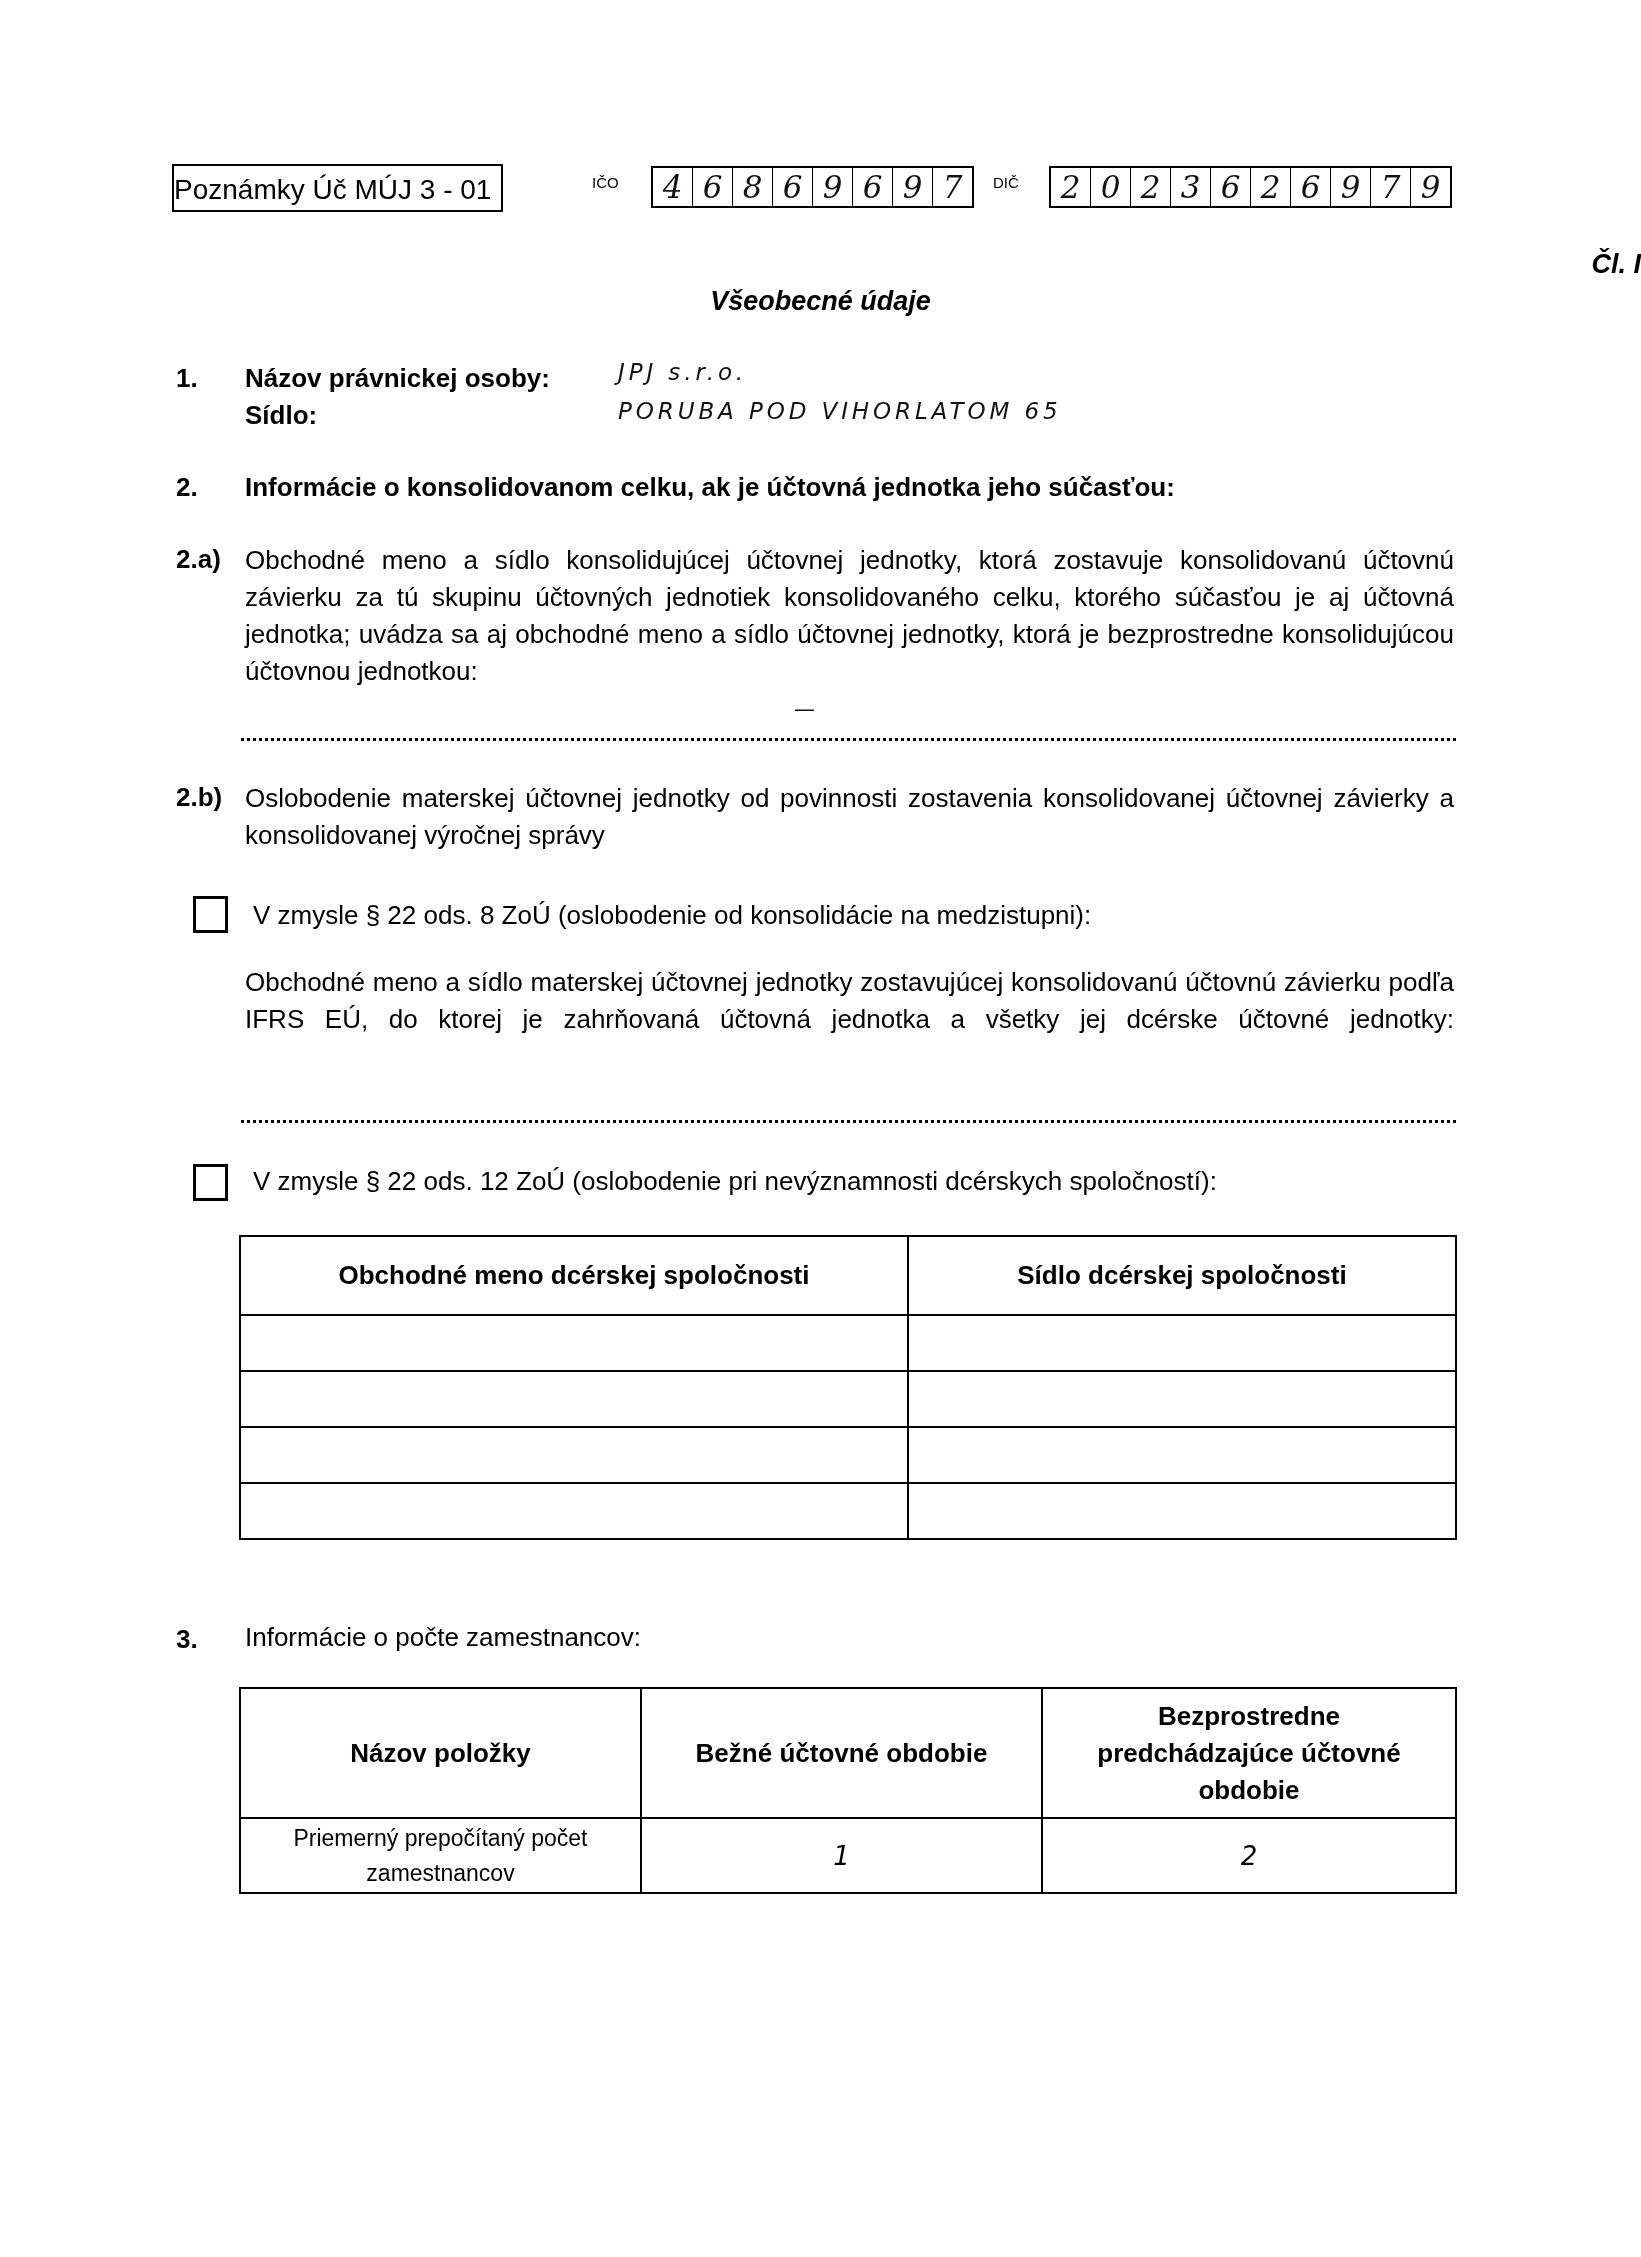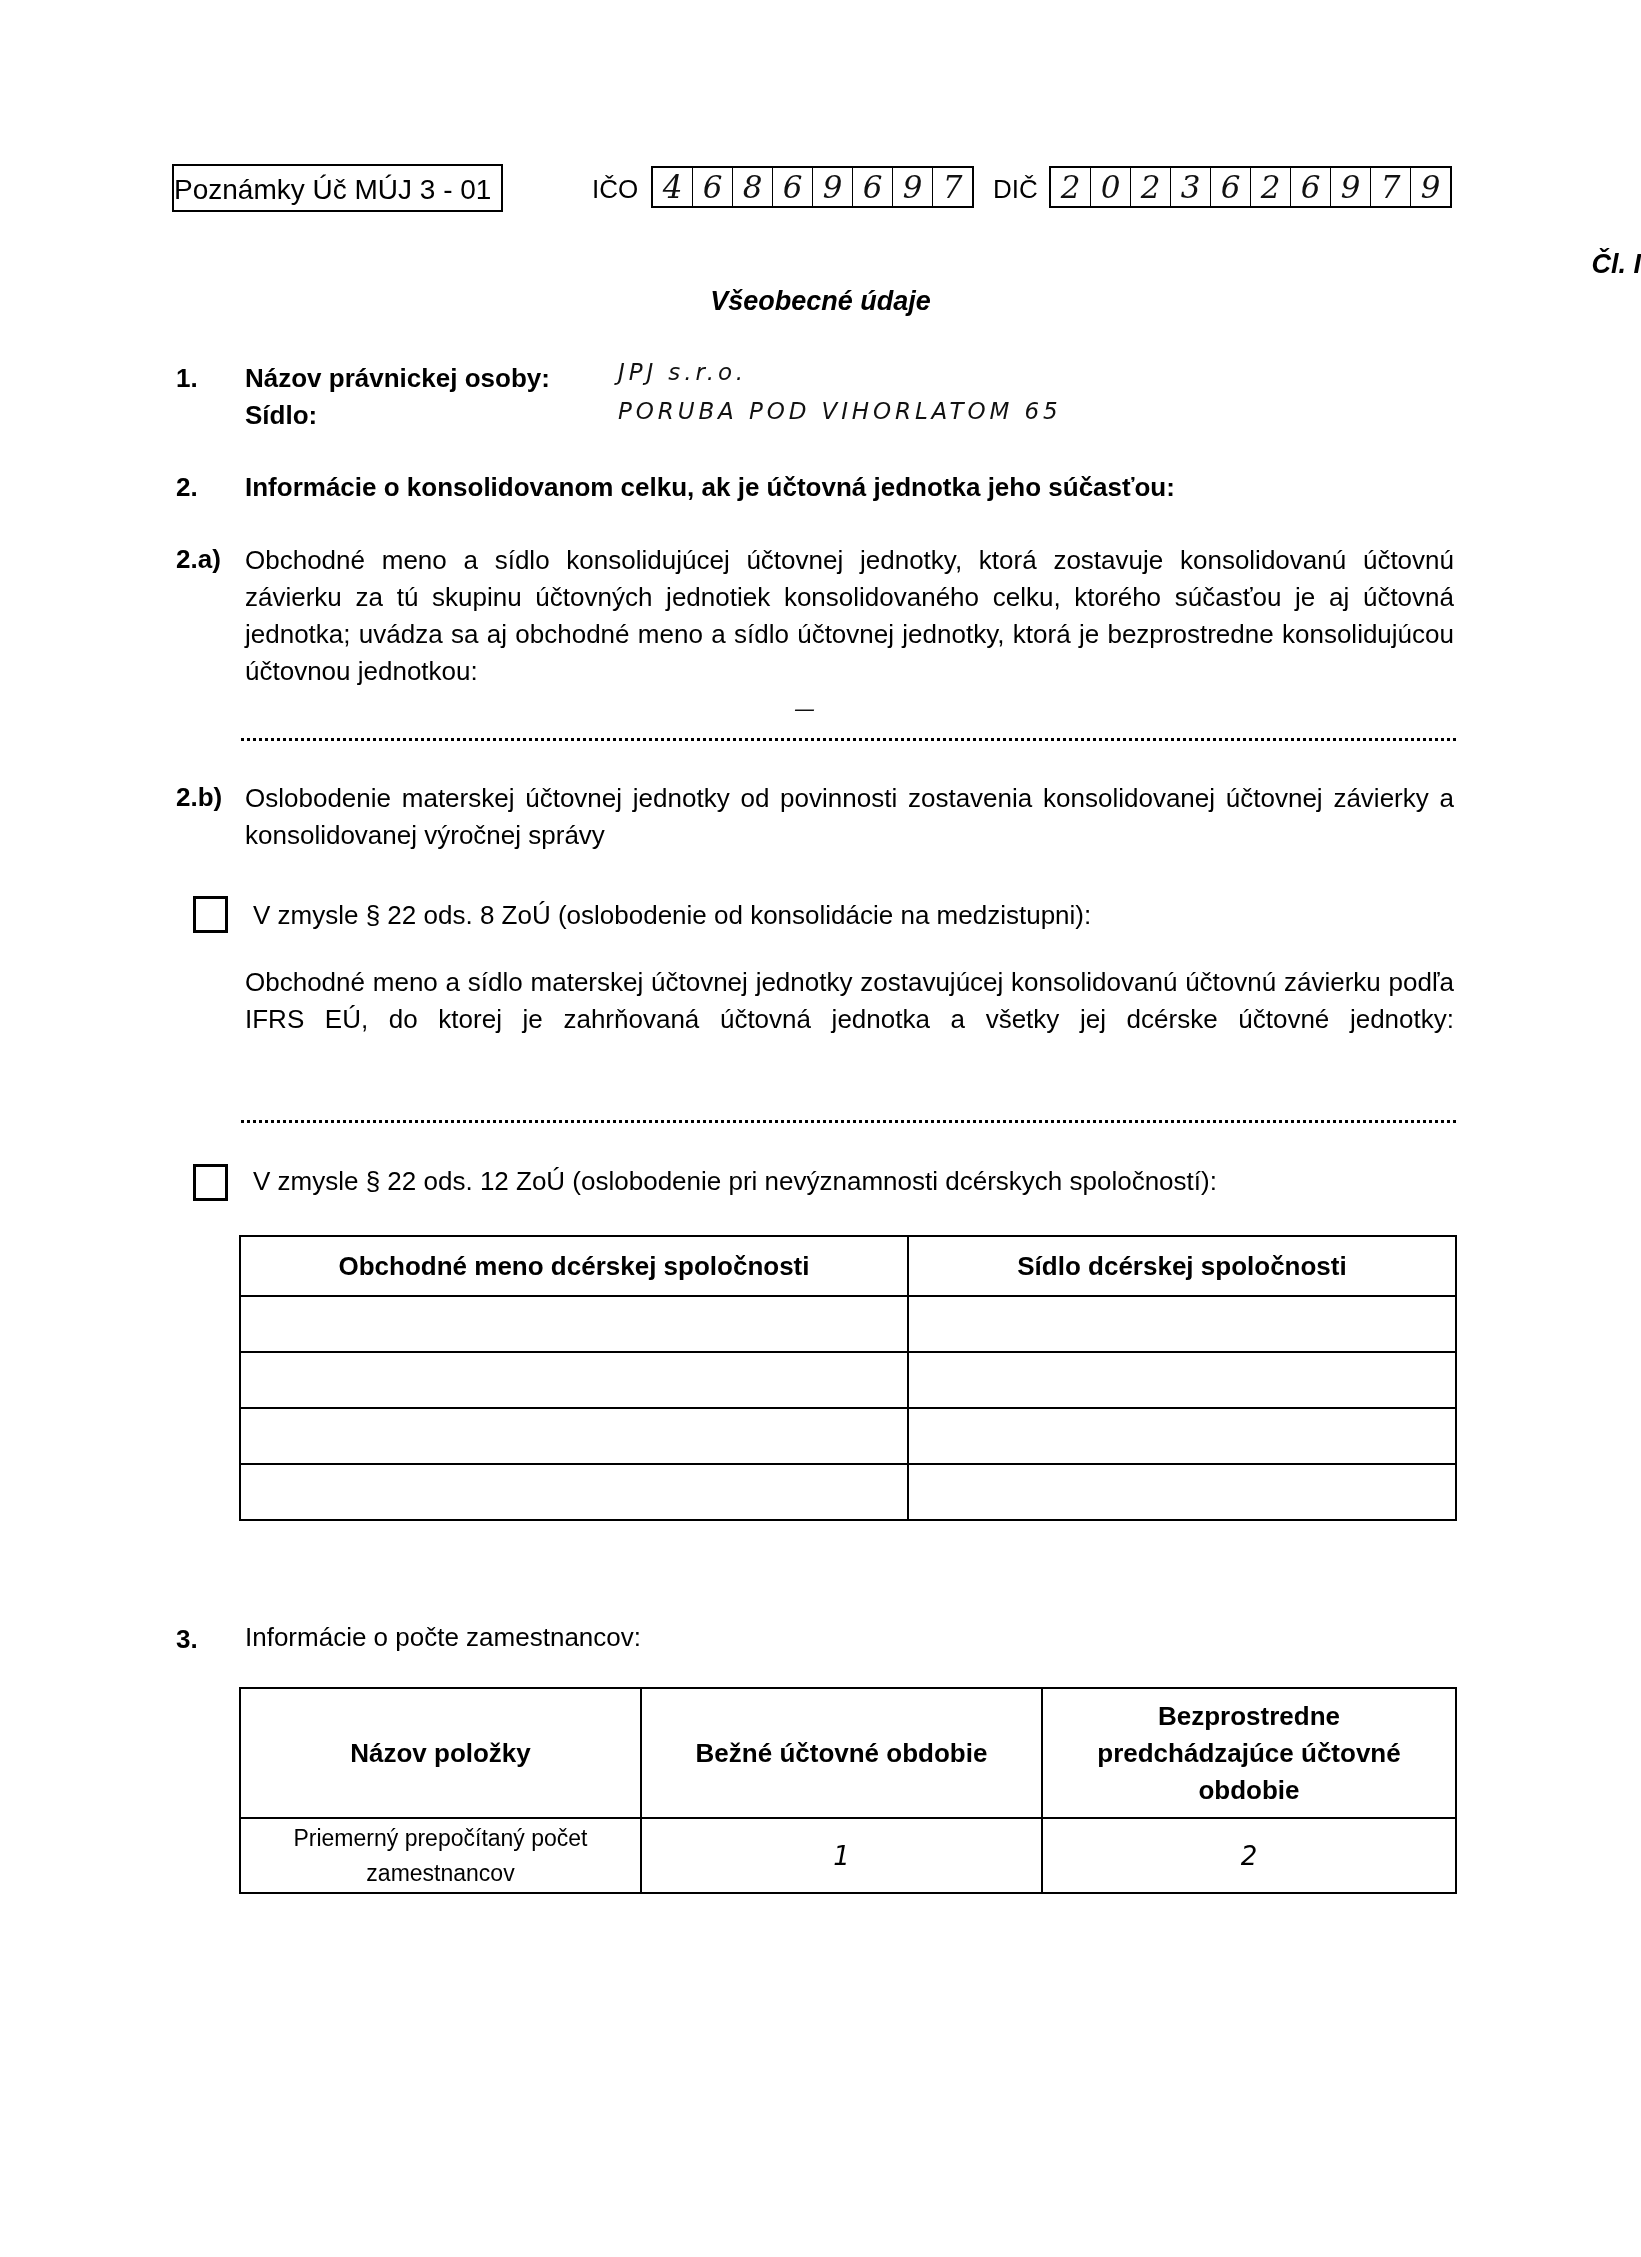--- a/index.html
+++ b/index.html
@@ -1,21 +1,21 @@
 <!DOCTYPE html>
 <html><head>
 <meta charset="utf-8">
 <style>
   html, body { margin:0; padding:0; background:#ffffff; }
   body { width:1641px; height:2257px; position:relative; overflow:hidden;
          font-family:"Liberation Sans", sans-serif; color:#000; }
   .abs { position:absolute; }
   .form-id-box { left:172px; top:164px; width:331px; height:48px; border:2.9px solid #000;
          font-size:28px; line-height:48px; padding-left:0; box-sizing:border-box; }
-  .code-label { font-size:26px; top:174px; }
+  .code-label { font-size:15px; top:174px; }
   .code-boxes { display:flex; border:2.9px solid #000; height:42px; top:166px; box-sizing:border-box; }
   .code-box { width:39px; border-right:1.9px solid #000; font-family:"DejaVu Serif", serif; font-style:italic;
          font-size:31px; line-height:39px; text-align:center; color:#111; }
   .code-box:last-child { border-right:none; }
   .center-title { left:0; width:1641px; text-align:center; font-weight:bold; font-style:italic; font-size:27px; }
   .num { font-weight:bold; font-size:26px; left:176px; }
   .txt { font-size:26px; }
   .bold { font-weight:bold; }
   .hand { font-family:"DejaVu Sans", sans-serif; font-style:italic; font-size:23px; letter-spacing:3.9px; color:#111; }
   .para { left:245px; width:1209px; font-size:26px; line-height:37px; text-align:justify; }
@@ -82,21 +82,21 @@
 <div class="abs checkbox" style="left:193px; top:896px;"></div>
 <div class="abs txt" style="left:253px; top:900px;">V zmysle § 22 ods. 8 ZoÚ (oslobodenie od konsolidácie na medzistupni):</div>
 <div class="abs para last-justify" style="top:964px;">Obchodné meno a sídlo materskej účtovnej jednotky zostavujúcej konsolidovanú účtovnú závierku podľa IFRS EÚ, do ktorej je zahrňovaná účtovná jednotka a všetky jej dcérske účtovné jednotky:</div>
 <div class="abs dotted" style="top:1120px;"></div>
 
 <div class="abs checkbox" style="left:193px; top:1164px;"></div>
 <div class="abs txt" style="left:253px; top:1166px;">V zmysle § 22 ods. 12  ZoÚ (oslobodenie pri nevýznamnosti dcérskych spoločností):</div>
 
 <table class="grid" style="left:239px; top:1235px; width:1218px;">
   <tbody>
-      <tr style="height:60px;">
+      <tr style="height:79px;">
     <th style="width:666px;">Obchodné meno dcérskej spoločnosti</th>
     <th>Sídlo dcérskej spoločnosti</th>
   </tr>
   <tr style="height:56px;">
         <td></td>
         <td></td>
       </tr>
   <tr style="height:56px;">
         <td></td>
         <td></td>

